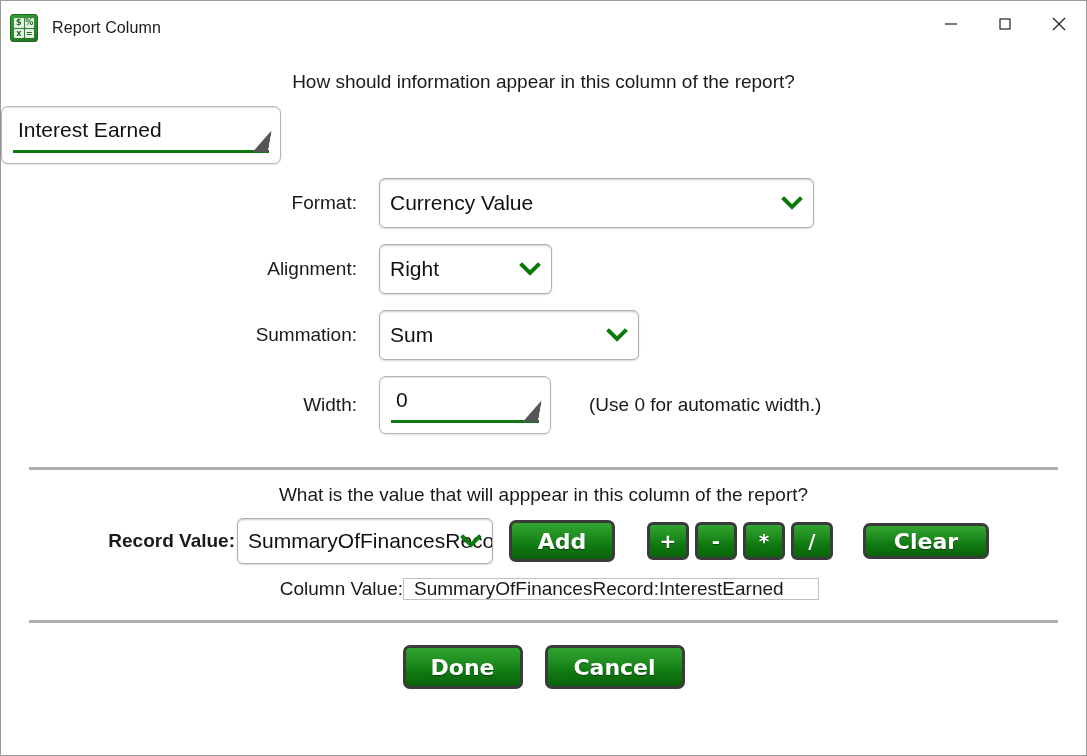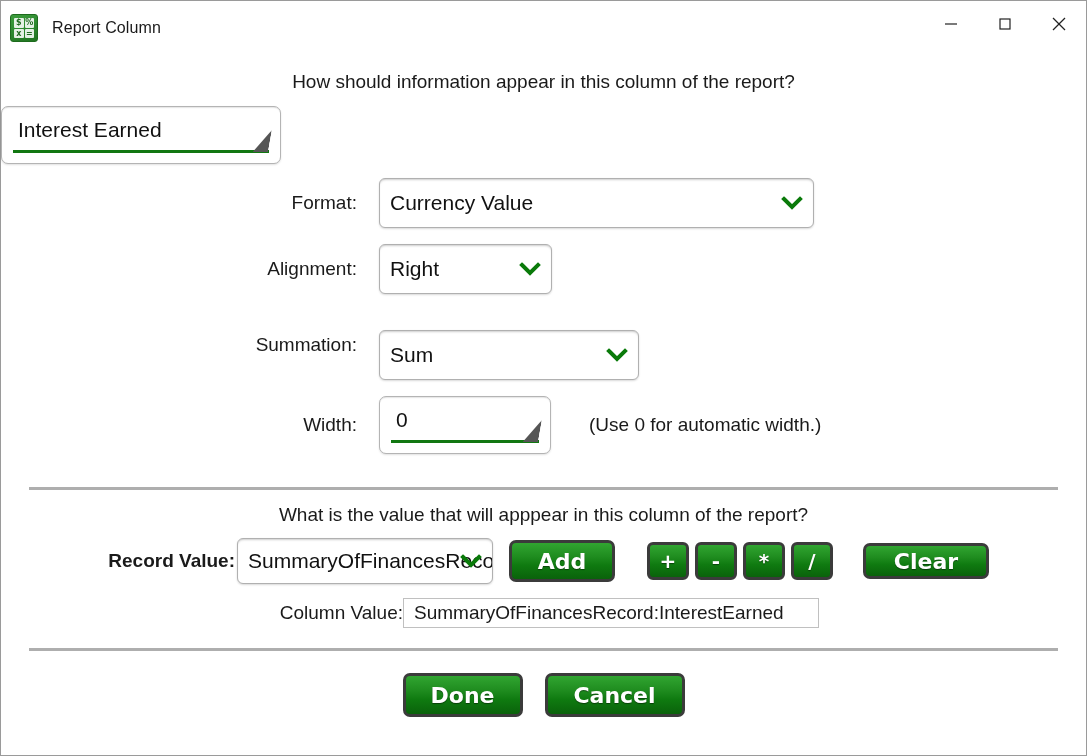--- a/index.html
+++ b/index.html
@@ -188,21 +188,21 @@
     font-family: "DejaVu Sans", sans-serif;
   }
   .gbtn.op {
     width: 42px; height: 38px;
     border-radius: 6px;
     font-size: 20px;
   }
 
   
   .robox {
-    height: 30px;
+    height: 22px;
     border: 1px solid #c0c0c0;
     background: #ffffff;
     display: flex;
     align-items: center;
     padding: 0 10px;
     font-size: 19px;
     color: #1a1a1a;
   }
 </style>
 </head>
@@ -268,21 +268,21 @@
       <span class="chev">
         <svg width="22" height="16" viewBox="0 0 22 16">
           <path d="M3 4 L11 12 L19 4" fill="none" stroke="#0a7a0a" stroke-width="4" stroke-linecap="square"></path>
         </svg>
       </span>
     </div>
   </div>
 
   <div class="row" style="margin-top:16px;">
     <div class="lbl">Summation:</div>
-    <div class="cbox" style="width:260px;margin-top:20px;">
+    <div class="cbox" style="width:260px;">
       <div class="val">Sum</div>
       <span class="chev">
         <svg width="22" height="16" viewBox="0 0 22 16">
           <path d="M3 4 L11 12 L19 4" fill="none" stroke="#0a7a0a" stroke-width="4" stroke-linecap="square"></path>
         </svg>
       </span>
     </div>
   </div>
 
   <div class="row" style="margin-top:16px;">

